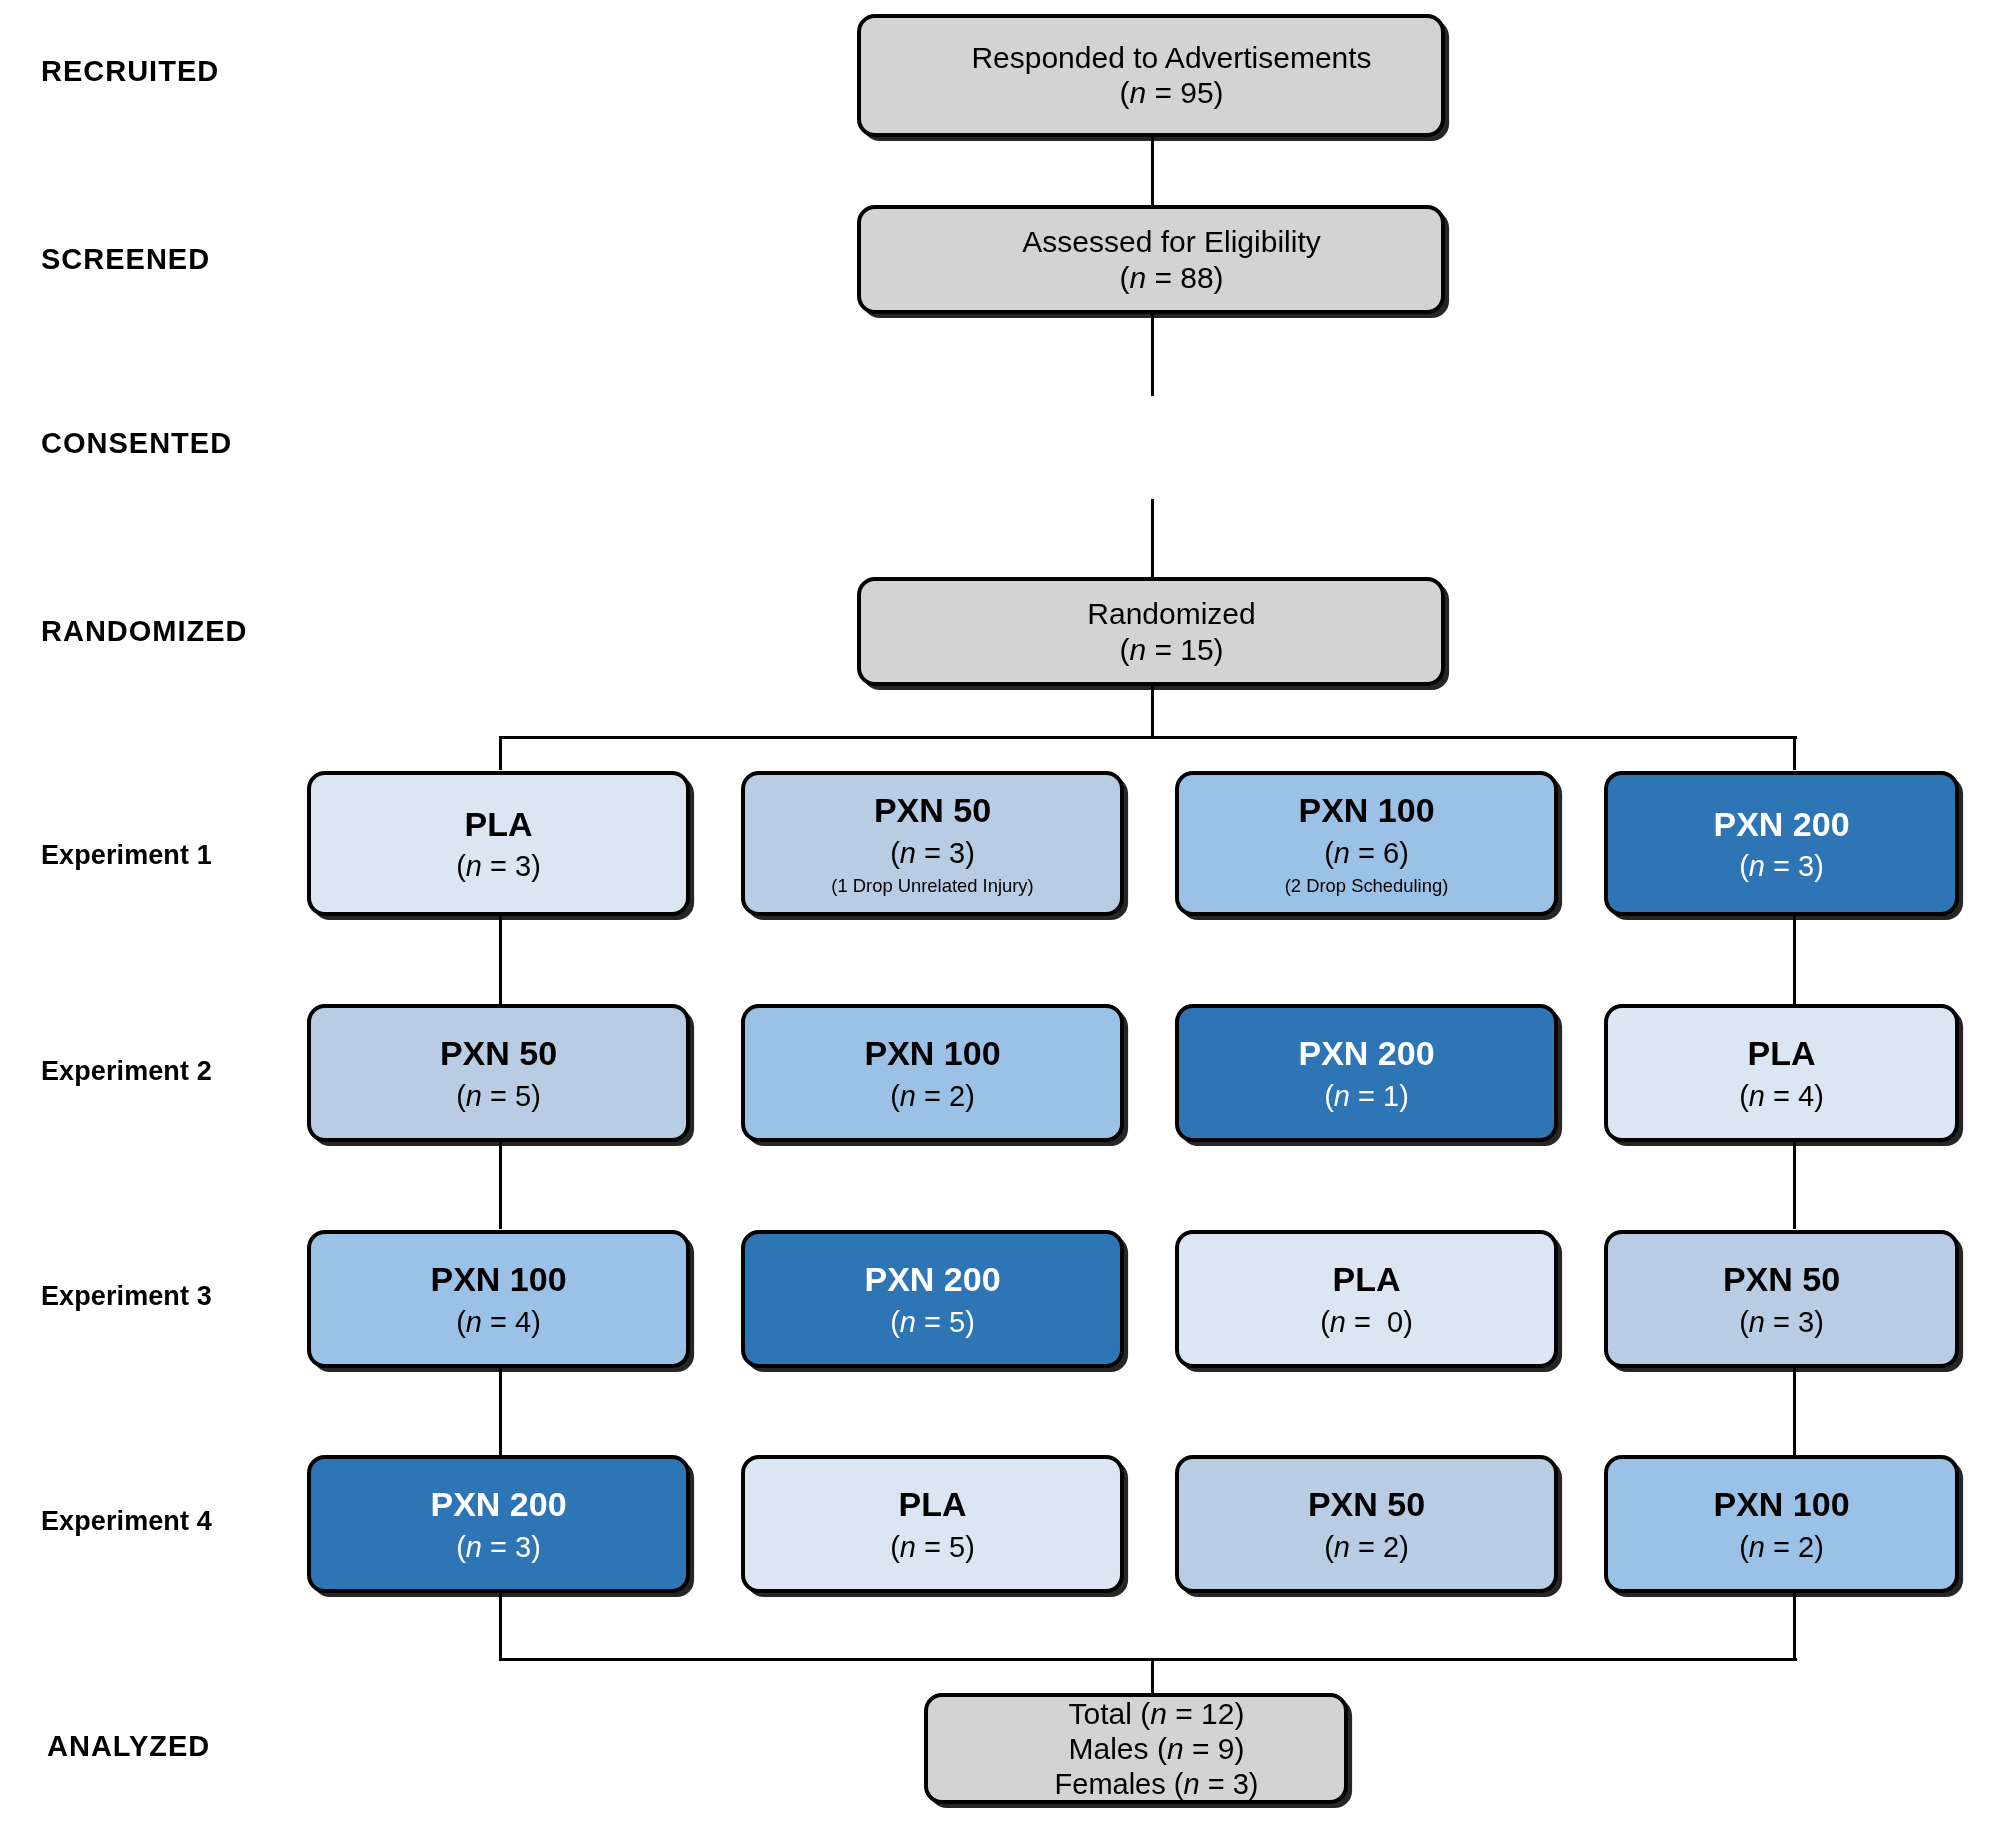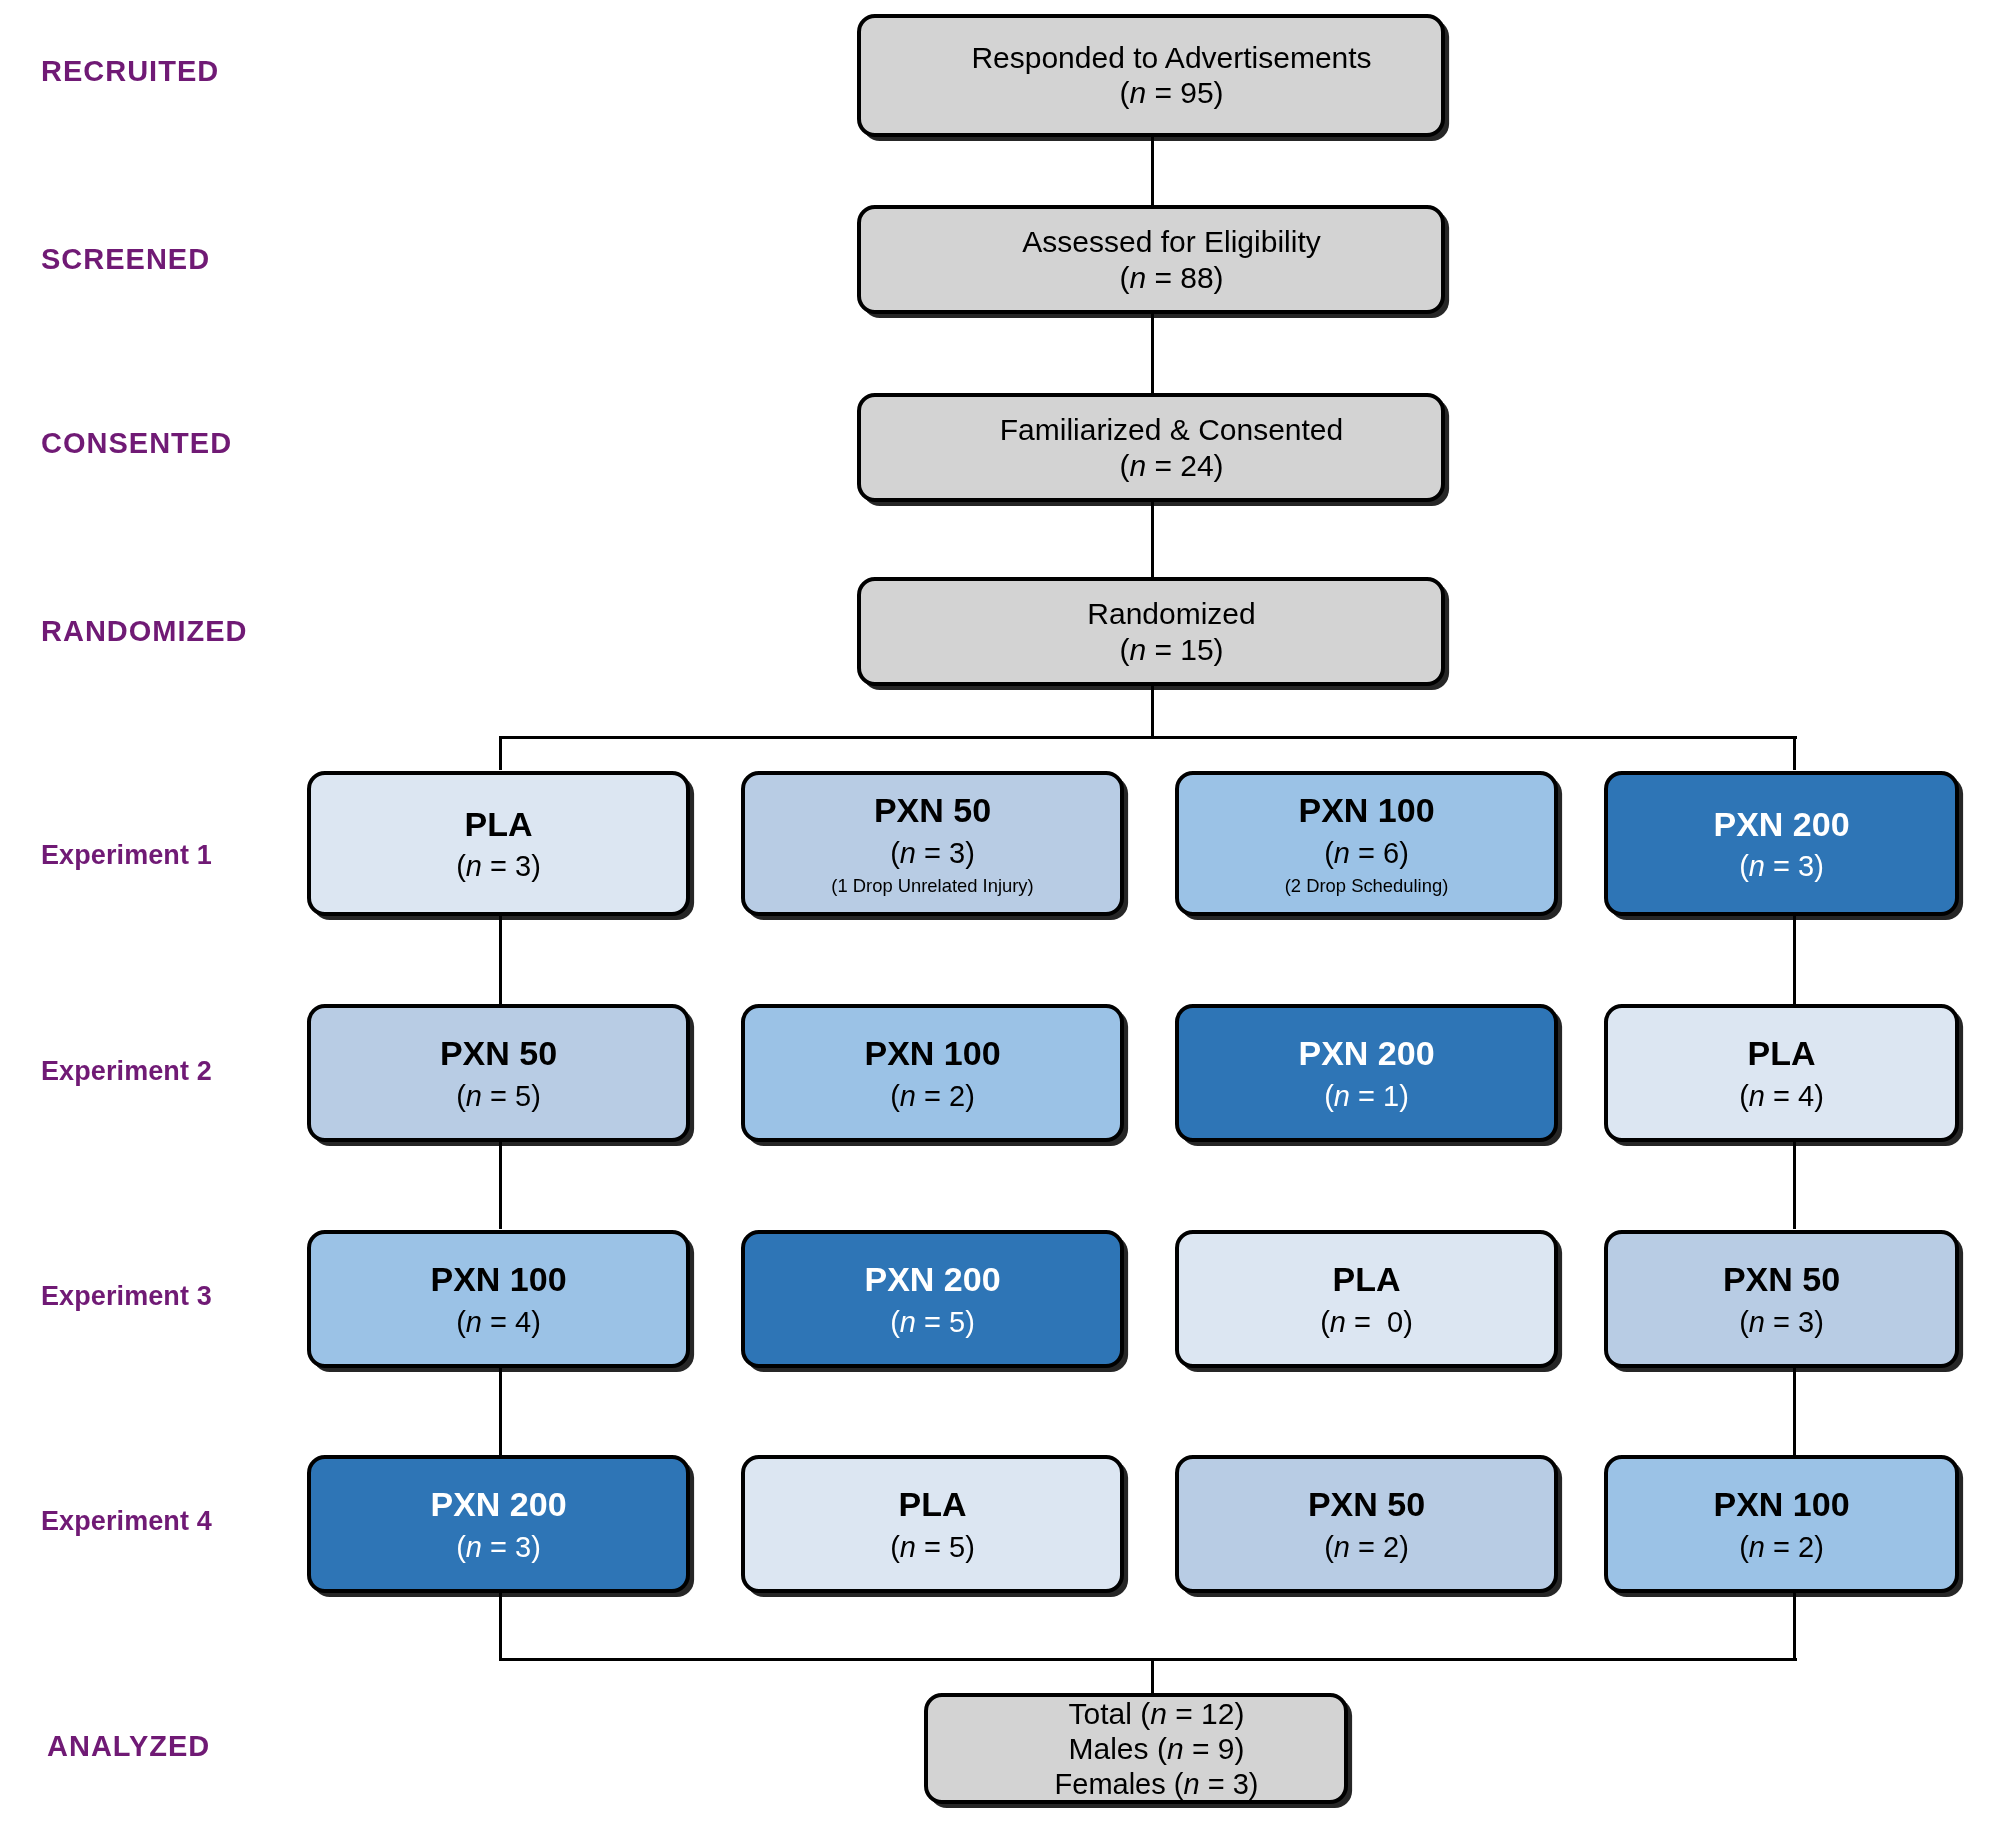--- a/index.html
+++ b/index.html
@@ -17,21 +17,21 @@
     height: 1840px;
     background: #ffffff;
     overflow: hidden;
   }
 
   
   .stage-label {
     position: absolute;
     left: 41px;
     font-weight: bold;
-    color: #701a75;
+    color: #000000;
     letter-spacing: 0.3px;
     white-space: nowrap;
   }
   .stage-label.caps {
     font-size: 29px;
     letter-spacing: 1px;
   }
   .stage-label.mixed {
     font-size: 27px;
     letter-spacing: 0.1px;
@@ -145,24 +145,20 @@
   <div class="node grey" style="left:857px; top:13.7px; width:588px; height:123px;">
     <div class="line1">Responded to Advertisements</div>
     <div class="line2">(<span class="ital">n</span> = 95)</div>
   </div>
 
   <div class="node grey" style="left:857px; top:205px; width:588px; height:109px;">
     <div class="line1">Assessed for Eligibility</div>
     <div class="line2">(<span class="ital">n</span> = 88)</div>
   </div>
 
-  <div class="node grey" style="left:857px; top:393px; width:588px; height:109px;">
-    <div class="line1">Familiarized &amp; Consented</div>
-    <div class="line2">(<span class="ital">n</span> = 24)</div>
-  </div>
 
   <div class="node grey" style="left:857px; top:577px; width:588px; height:109px;">
     <div class="line1">Randomized</div>
     <div class="line2">(<span class="ital">n</span> = 15)</div>
   </div>
 
   <div class="node grey" style="left:924px; top:1693px; width:424px; height:111px;">
     <div class="line1">Total (<span class="ital">n</span> = 12)</div>
     <div class="line2">Males (<span class="ital">n</span> = 9)</div>
     <div class="line3">Females (<span class="ital">n</span> = 3)</div>

